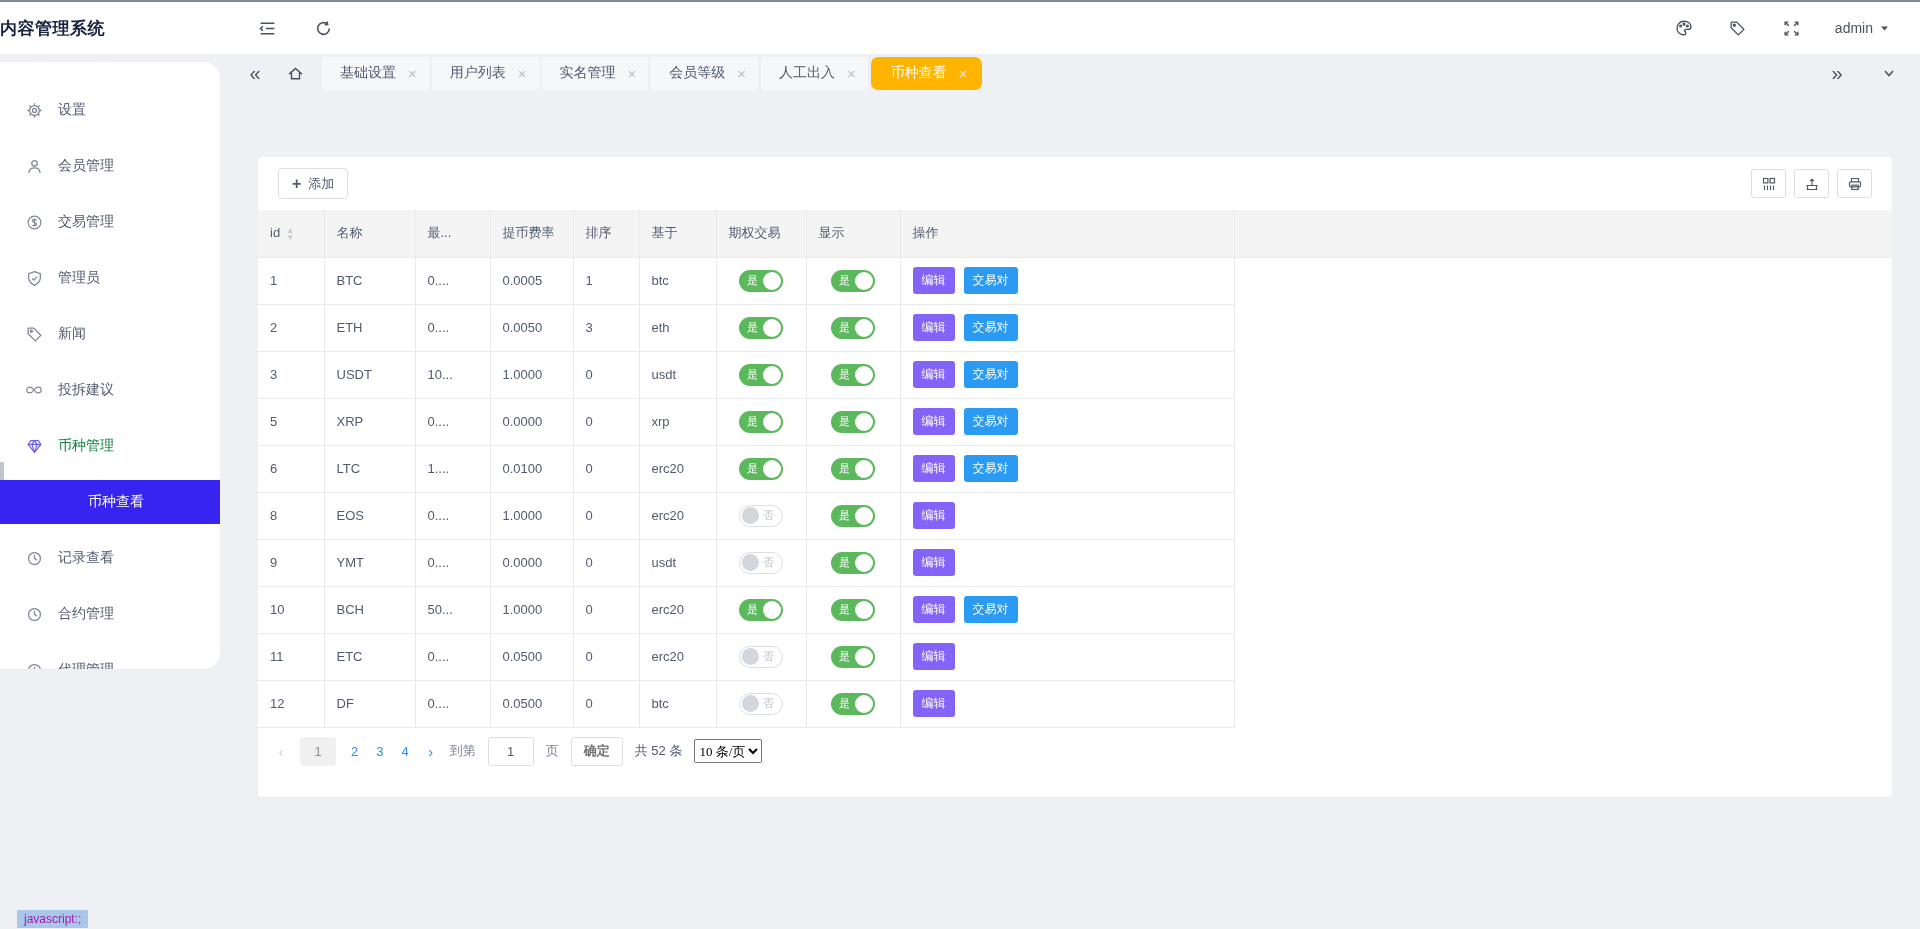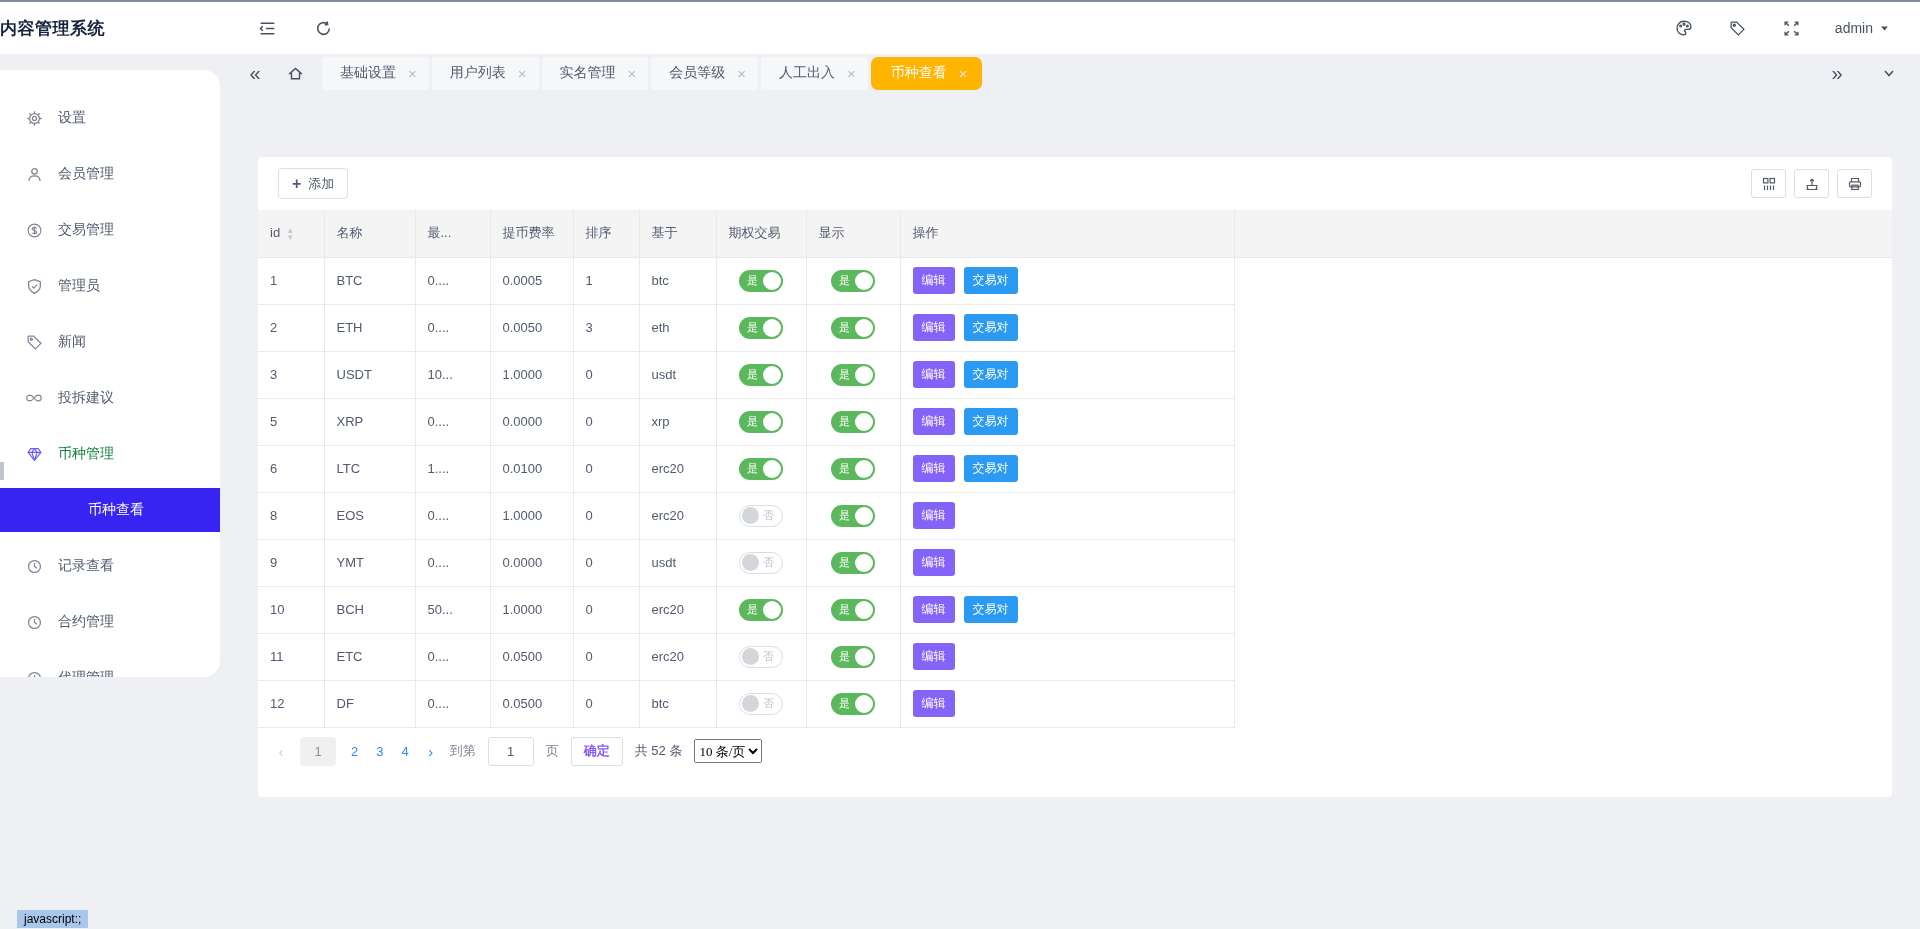--- a/index.html
+++ b/index.html
@@ -14,21 +14,21 @@
   .topstrip { position:absolute; top:0; left:0; width:100%; height:2px; background:#828c9c; }
   
   .topbar { position:absolute; top:2px; left:0; width:100%; height:52px; background:#fff; display:flex; align-items:center; }
   .brand { width:220px; font-size:17px; font-weight:bold; color:#17233d; letter-spacing:.5px; }
   .tb-icon { width:22px; height:22px; display:flex; align-items:center; justify-content:center; color:#495060; cursor:pointer; }
   .tb-left { display:flex; align-items:center; gap:34px; margin-left:36px; }
   .tb-right { margin-left:auto; display:flex; align-items:center; gap:32px; padding-right:30px; }
   .admin-box { display:flex; align-items:center; gap:6px; font-size:14px; color:#495060; cursor:pointer; }
   .admin-caret { color:#495060; }
   
-  .sidebar { position:absolute; top:70px; left:0; width:220px; height:607px; background:#fff; border-radius:0 16px 16px 0; overflow:hidden; }
+  .sidebar { position:absolute; top:62px; left:0; width:220px; height:607px; background:#fff; border-radius:0 16px 16px 0; overflow:hidden; }
   .menu { padding-top:14px; }
   .menu-item { height:44px; margin:12px 0; display:flex; align-items:center; gap:15px; padding-left:25px; font-size:14px; color:#515a6e; cursor:pointer; }
   .menu-item .mi-icon { width:18px; height:18px; color:#808695; display:flex; align-items:center; justify-content:center; font-size:15px; }
   .menu-item.parent-active { color:#15803d; }
   .menu-item.parent-active .mi-icon { color:#6b5bf7; }
   .submenu-item { height:44px; margin:12px 0; display:flex; align-items:center; padding-left:88px; font-size:14px; color:#515a6e; cursor:pointer; }
   .submenu-item.active { background:#3724f0; color:#fff; }
   .scroll-nub { position:absolute; left:0; top:462px; width:4px; height:18px; background:#c0c4cc; }
   
   .tabbar { position:absolute; top:54px; left:220px; right:0; height:38px; display:flex; align-items:center; padding:0 18px 0 22px; }
@@ -66,25 +66,25 @@
   .btn-edit { background:#8464f8; }
   .btn-pair { background:#2b9af3; }
   
   .pagination { display:flex; align-items:center; gap:12px; padding:9px 0 0 16px; font-size:13px; color:#515a6e; }
   .pg-prev { color:#ccd0d6; font-size:15px; cursor:default; width:14px; text-align:center; }
   .pg-next { color:#2d8cf0; font-size:15px; cursor:pointer; width:14px; text-align:center; }
   .pg-num { color:#2d8cf0; cursor:pointer; padding:0 3px; }
   .pg-num.current { min-width:36px; height:29px; background:#f0f0f1; border-radius:4px; display:inline-flex; align-items:center; justify-content:center; color:#8a909a; cursor:default; }
   .pg-label { color:#808695; }
   .jump-input { width:46px; height:29px; border:1px solid #dcdee2; border-radius:3px; text-align:center; font-size:13px; color:#515a6e; font-family:inherit; }
-  .btn-confirm { height:29px; padding:0 12px; border:1px solid #dcdee2; border-radius:3px; background:#fff; font-size:13px; color:#8b5cf6; font-weight:bold; cursor:pointer; font-family:inherit; }
+  .btn-confirm { height:29px; padding:0 12px; border:1px solid #dcdee2; border-radius:3px; background:#fff; font-size:13px; color:#737373; font-weight:bold; cursor:pointer; font-family:inherit; }
   .pg-total { color:#515a6e; }
   .size-select { height:24px; font-size:13px; font-family:Liberation Serif, serif; color:#000; }
   
-  .status-chip { position:absolute; left:17px; bottom:1px; background:#a9c7e9; color:#000000; font-size:12px; padding:2px 7px; }
+  .status-chip { position:absolute; left:17px; bottom:1px; background:#a9c7e9; color:#a21caf; font-size:12px; padding:2px 7px; }
   svg { display:block; }
 </style>
 </head>
 <body>
 
 <div class="topstrip"></div>
 
 <div class="topbar">
   <div class="brand">内容管理系统</div>
   <div class="tb-left">

